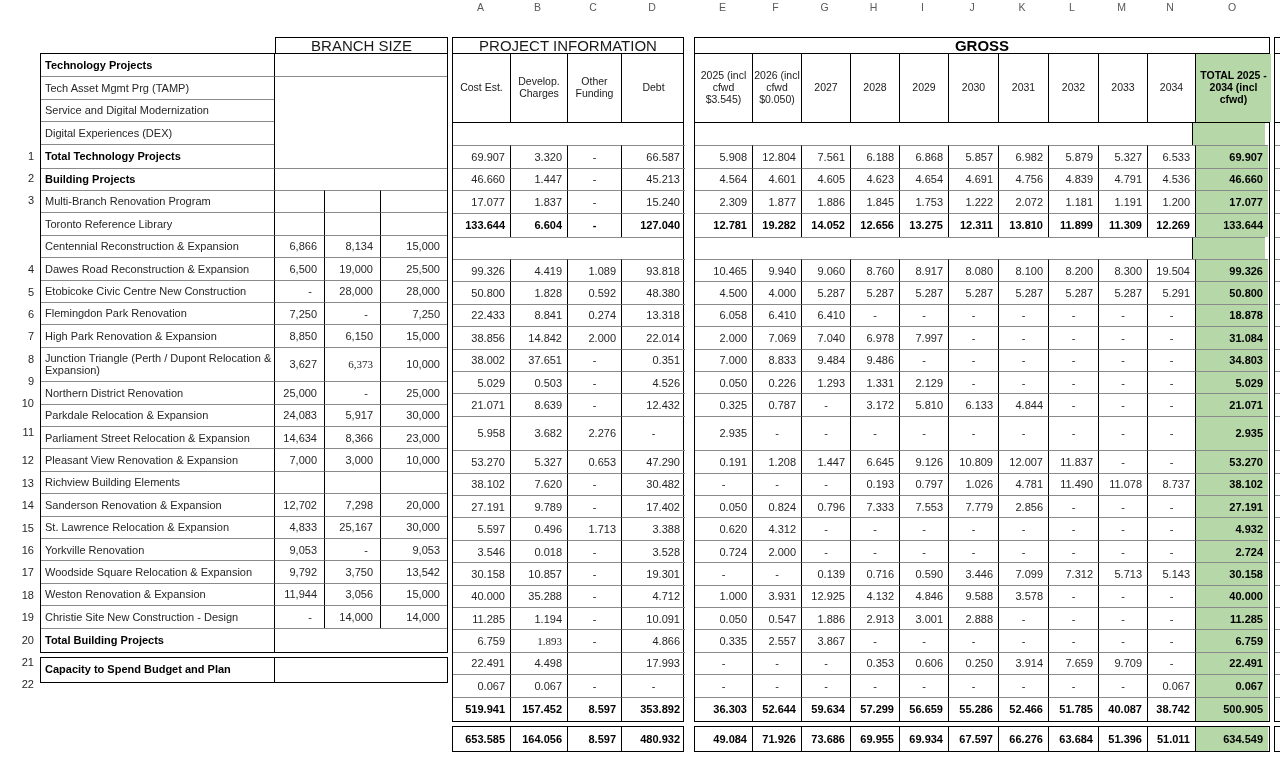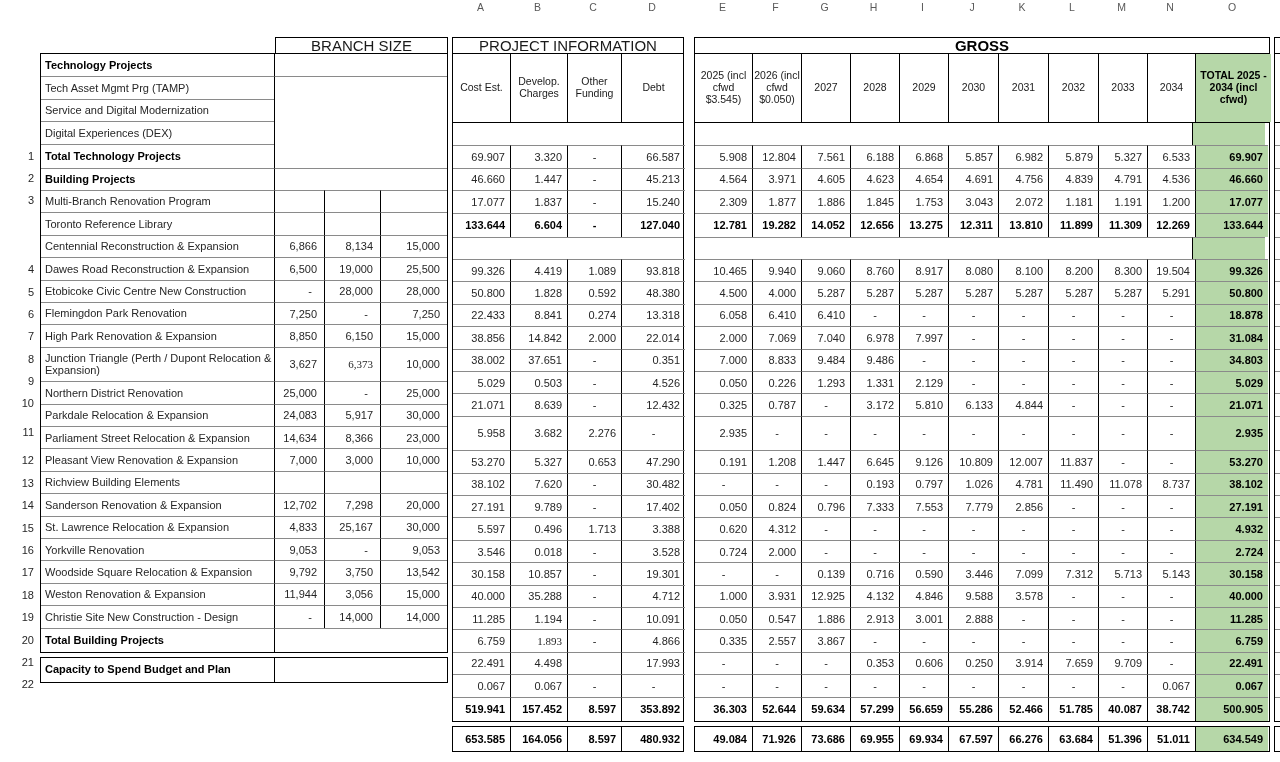--- a/index.html
+++ b/index.html
@@ -451,38 +451,38 @@
             <div class="c v numr" style="flex: 0 0 49px;">6.868</div>
             <div class="c v numr" style="flex: 0 0 50px;">5.857</div>
             <div class="c v numr" style="flex: 0 0 50px;">6.982</div>
             <div class="c v numr" style="flex: 0 0 50px;">5.879</div>
             <div class="c v numr" style="flex: 0 0 49px;">5.327</div>
             <div class="c v numr" style="flex: 0 0 48px;">6.533</div>
             <div class="c v green totc numr" style="flex: 0 0 73px;">69.907</div>
           </div>
           <div class="row data">
             <div class="c numr" style="flex: 0 0 57px;">4.564</div>
-            <div class="c v numr" style="flex: 0 0 49px;">3.971</div>
+            <div class="c v numr" style="flex: 0 0 49px;">4.601</div>
             <div class="c v numr" style="flex: 0 0 49px;">4.605</div>
             <div class="c v numr" style="flex: 0 0 49px;">4.623</div>
             <div class="c v numr" style="flex: 0 0 49px;">4.654</div>
             <div class="c v numr" style="flex: 0 0 50px;">4.691</div>
             <div class="c v numr" style="flex: 0 0 50px;">4.756</div>
             <div class="c v numr" style="flex: 0 0 50px;">4.839</div>
             <div class="c v numr" style="flex: 0 0 49px;">4.791</div>
             <div class="c v numr" style="flex: 0 0 48px;">4.536</div>
             <div class="c v green totc numr" style="flex: 0 0 73px;">46.660</div>
           </div>
           <div class="row data">
             <div class="c numr" style="flex: 0 0 57px;">2.309</div>
             <div class="c v numr" style="flex: 0 0 49px;">1.877</div>
             <div class="c v numr" style="flex: 0 0 49px;">1.886</div>
             <div class="c v numr" style="flex: 0 0 49px;">1.845</div>
             <div class="c v numr" style="flex: 0 0 49px;">1.753</div>
-            <div class="c v numr" style="flex: 0 0 50px;">3.043</div>
+            <div class="c v numr" style="flex: 0 0 50px;">1.222</div>
             <div class="c v numr" style="flex: 0 0 50px;">2.072</div>
             <div class="c v numr" style="flex: 0 0 50px;">1.181</div>
             <div class="c v numr" style="flex: 0 0 49px;">1.191</div>
             <div class="c v numr" style="flex: 0 0 48px;">1.200</div>
             <div class="c v green totc numr" style="flex: 0 0 73px;">17.077</div>
           </div>
           <div class="row total">
             <div class="c numr" style="flex: 0 0 57px;">12.781</div>
             <div class="c v numr" style="flex: 0 0 49px;">19.282</div>
             <div class="c v numr" style="flex: 0 0 49px;">14.052</div>

